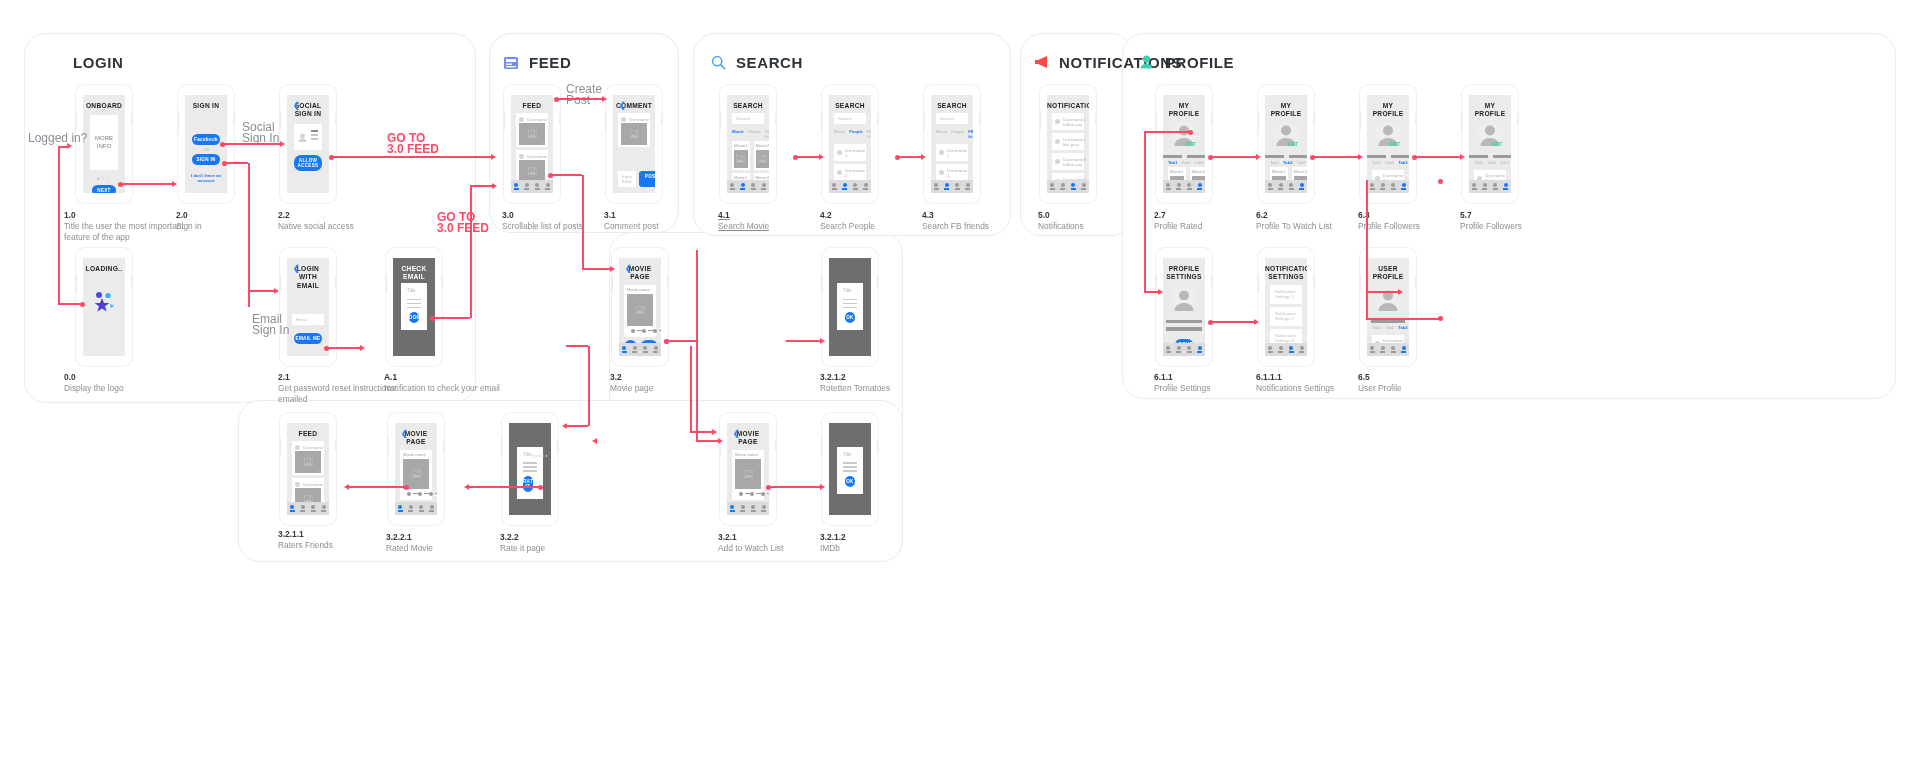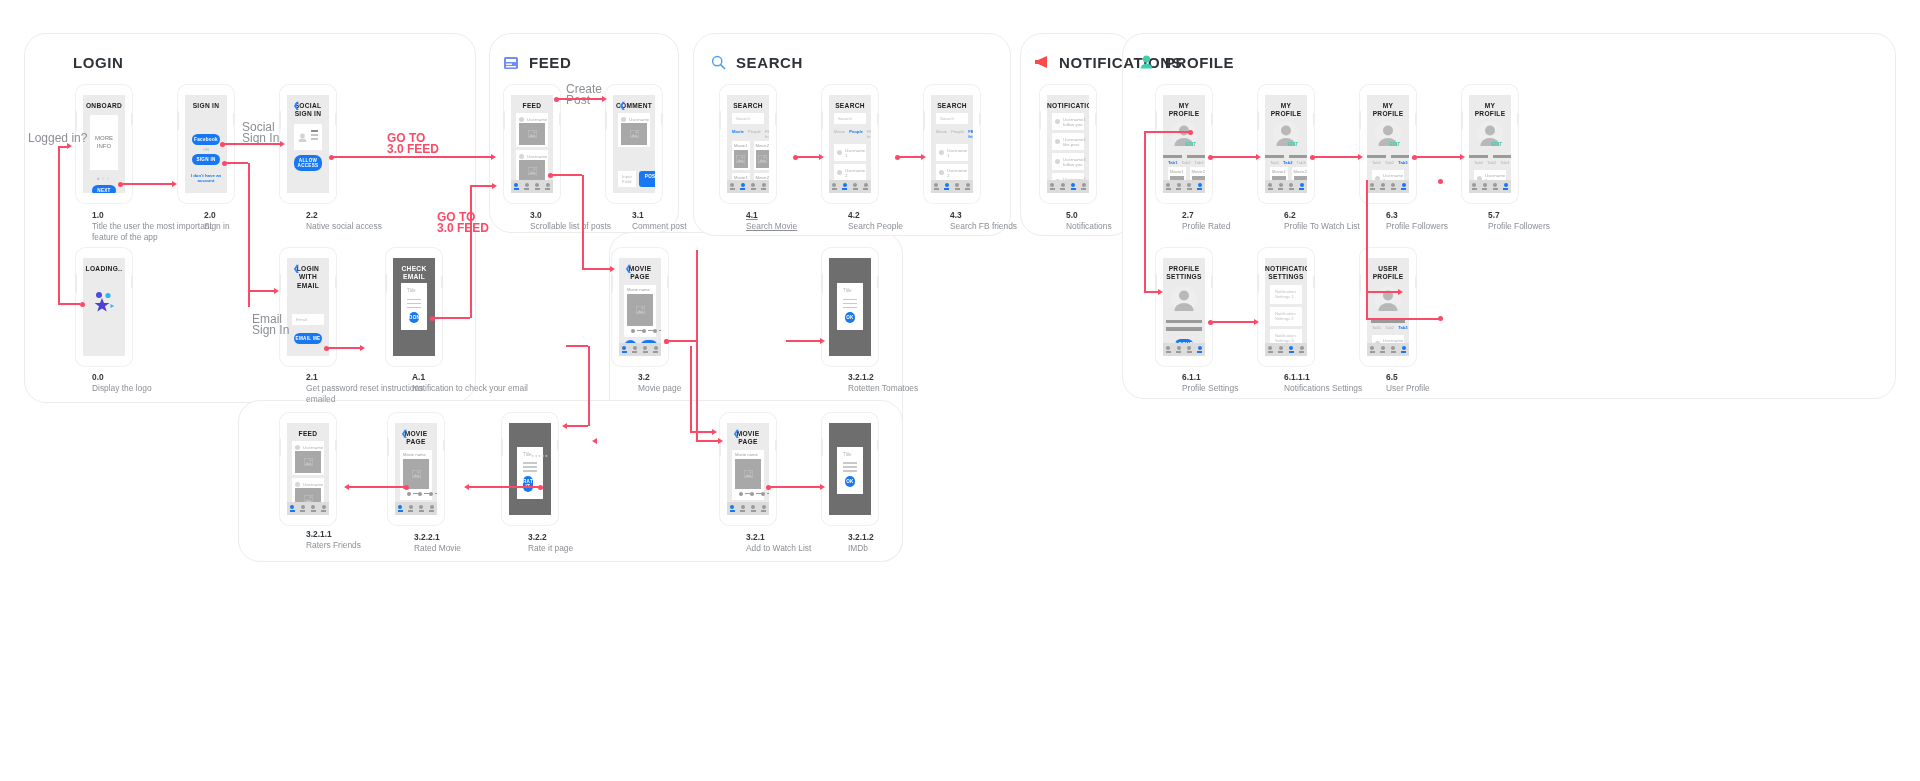--- a/index.html
+++ b/index.html
@@ -47,21 +47,21 @@
   .tabbar > div{ flex:1; display:flex; flex-direction:column; align-items:center; gap:1px; }
   .tdot{ width:4px; height:4px; border-radius:50%; background:#9a9a9a; }
   .tbar{ width:5px; height:1.3px; background:#9a9a9a; }
   .tabbar .on .tdot, .tabbar .on .tbar{ background:#1877f2; }
 
   .modal { position:absolute; left:8px; right:8px; top:26%; background:#fff;
     padding:5px 6px 7px; }
   .mt { font-size:4.6px; color:#b6b6b6; margin-bottom:3px; }
   .mline { height:1.8px; background:#c9c9c9; margin:2.2px 0; }
 
-  .caption { position:absolute; font-size:8.4px; color:#8b8f94; line-height:11px;margin-left:28px; }
+  .caption { position:absolute; font-size:8.4px; color:#8b8f94; line-height:11px; }
   .caption b { display:block; color:#33383d; font-size:8.4px; }
 
   .note { position:absolute; font-size:12px; color:#8b8f94; line-height:10.5px; }
   .note.red { color:#fa4a67; font-weight:bold; }
 
   
   .conn { position:absolute; background:#fa4a67; }
   .h { height:1.6px; } .v { width:1.6px; }
   .dot { position:absolute; width:5px; height:5px; border-radius:50%;
     background:#fa4a67; }

